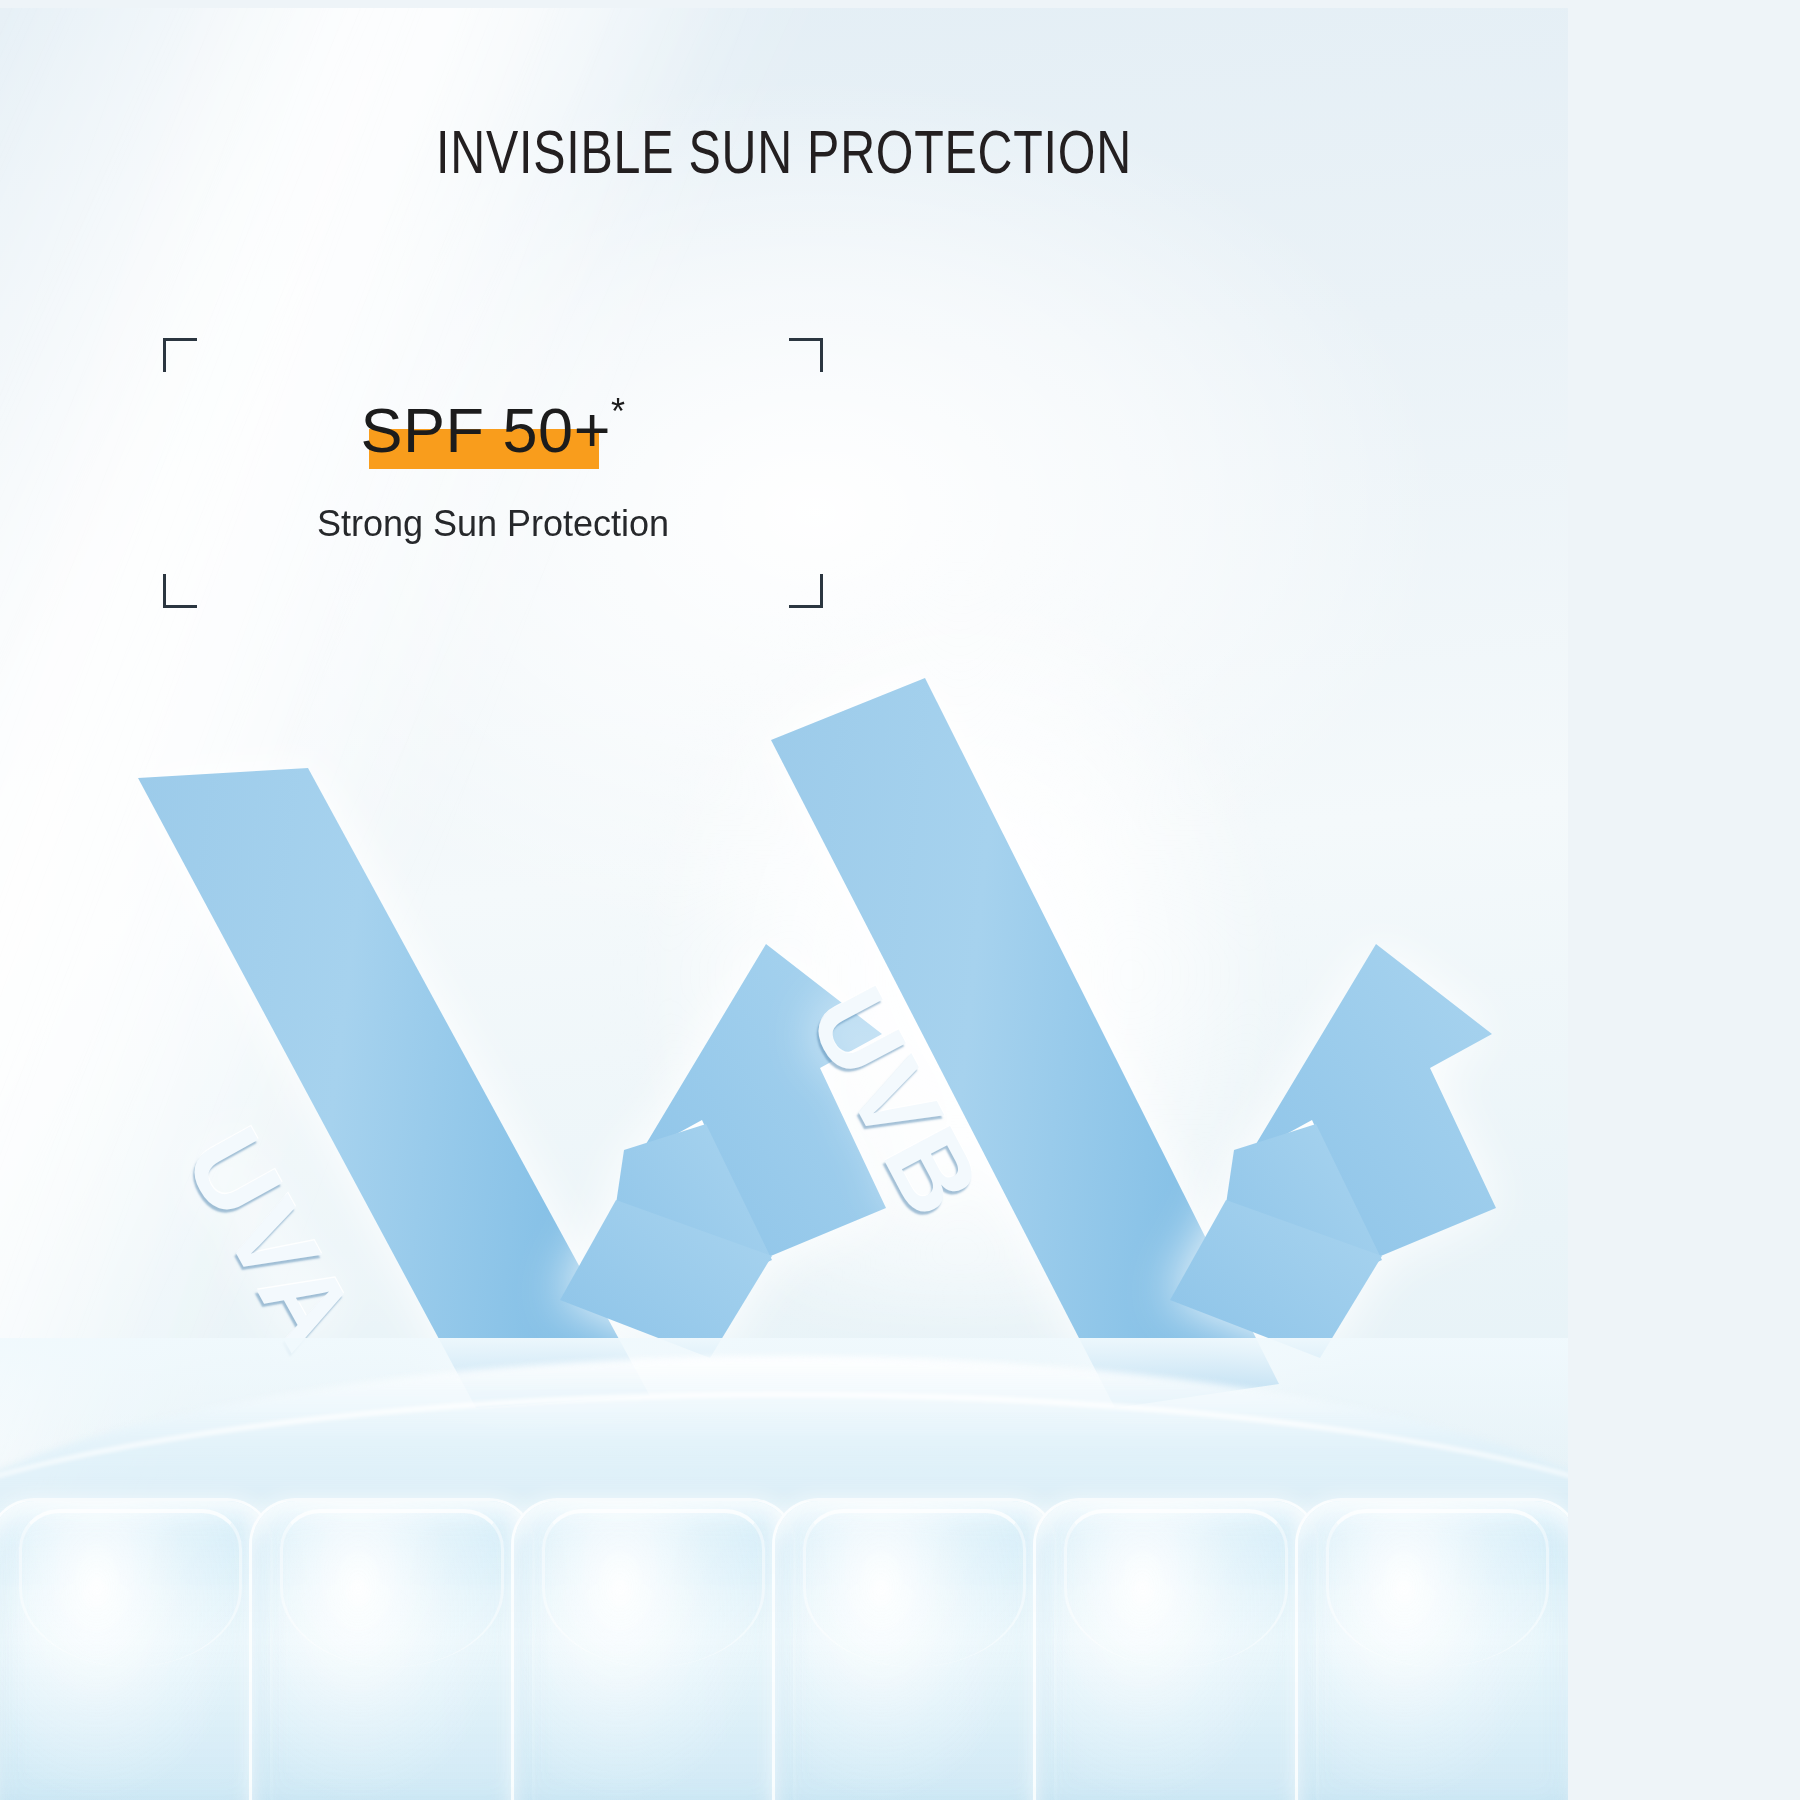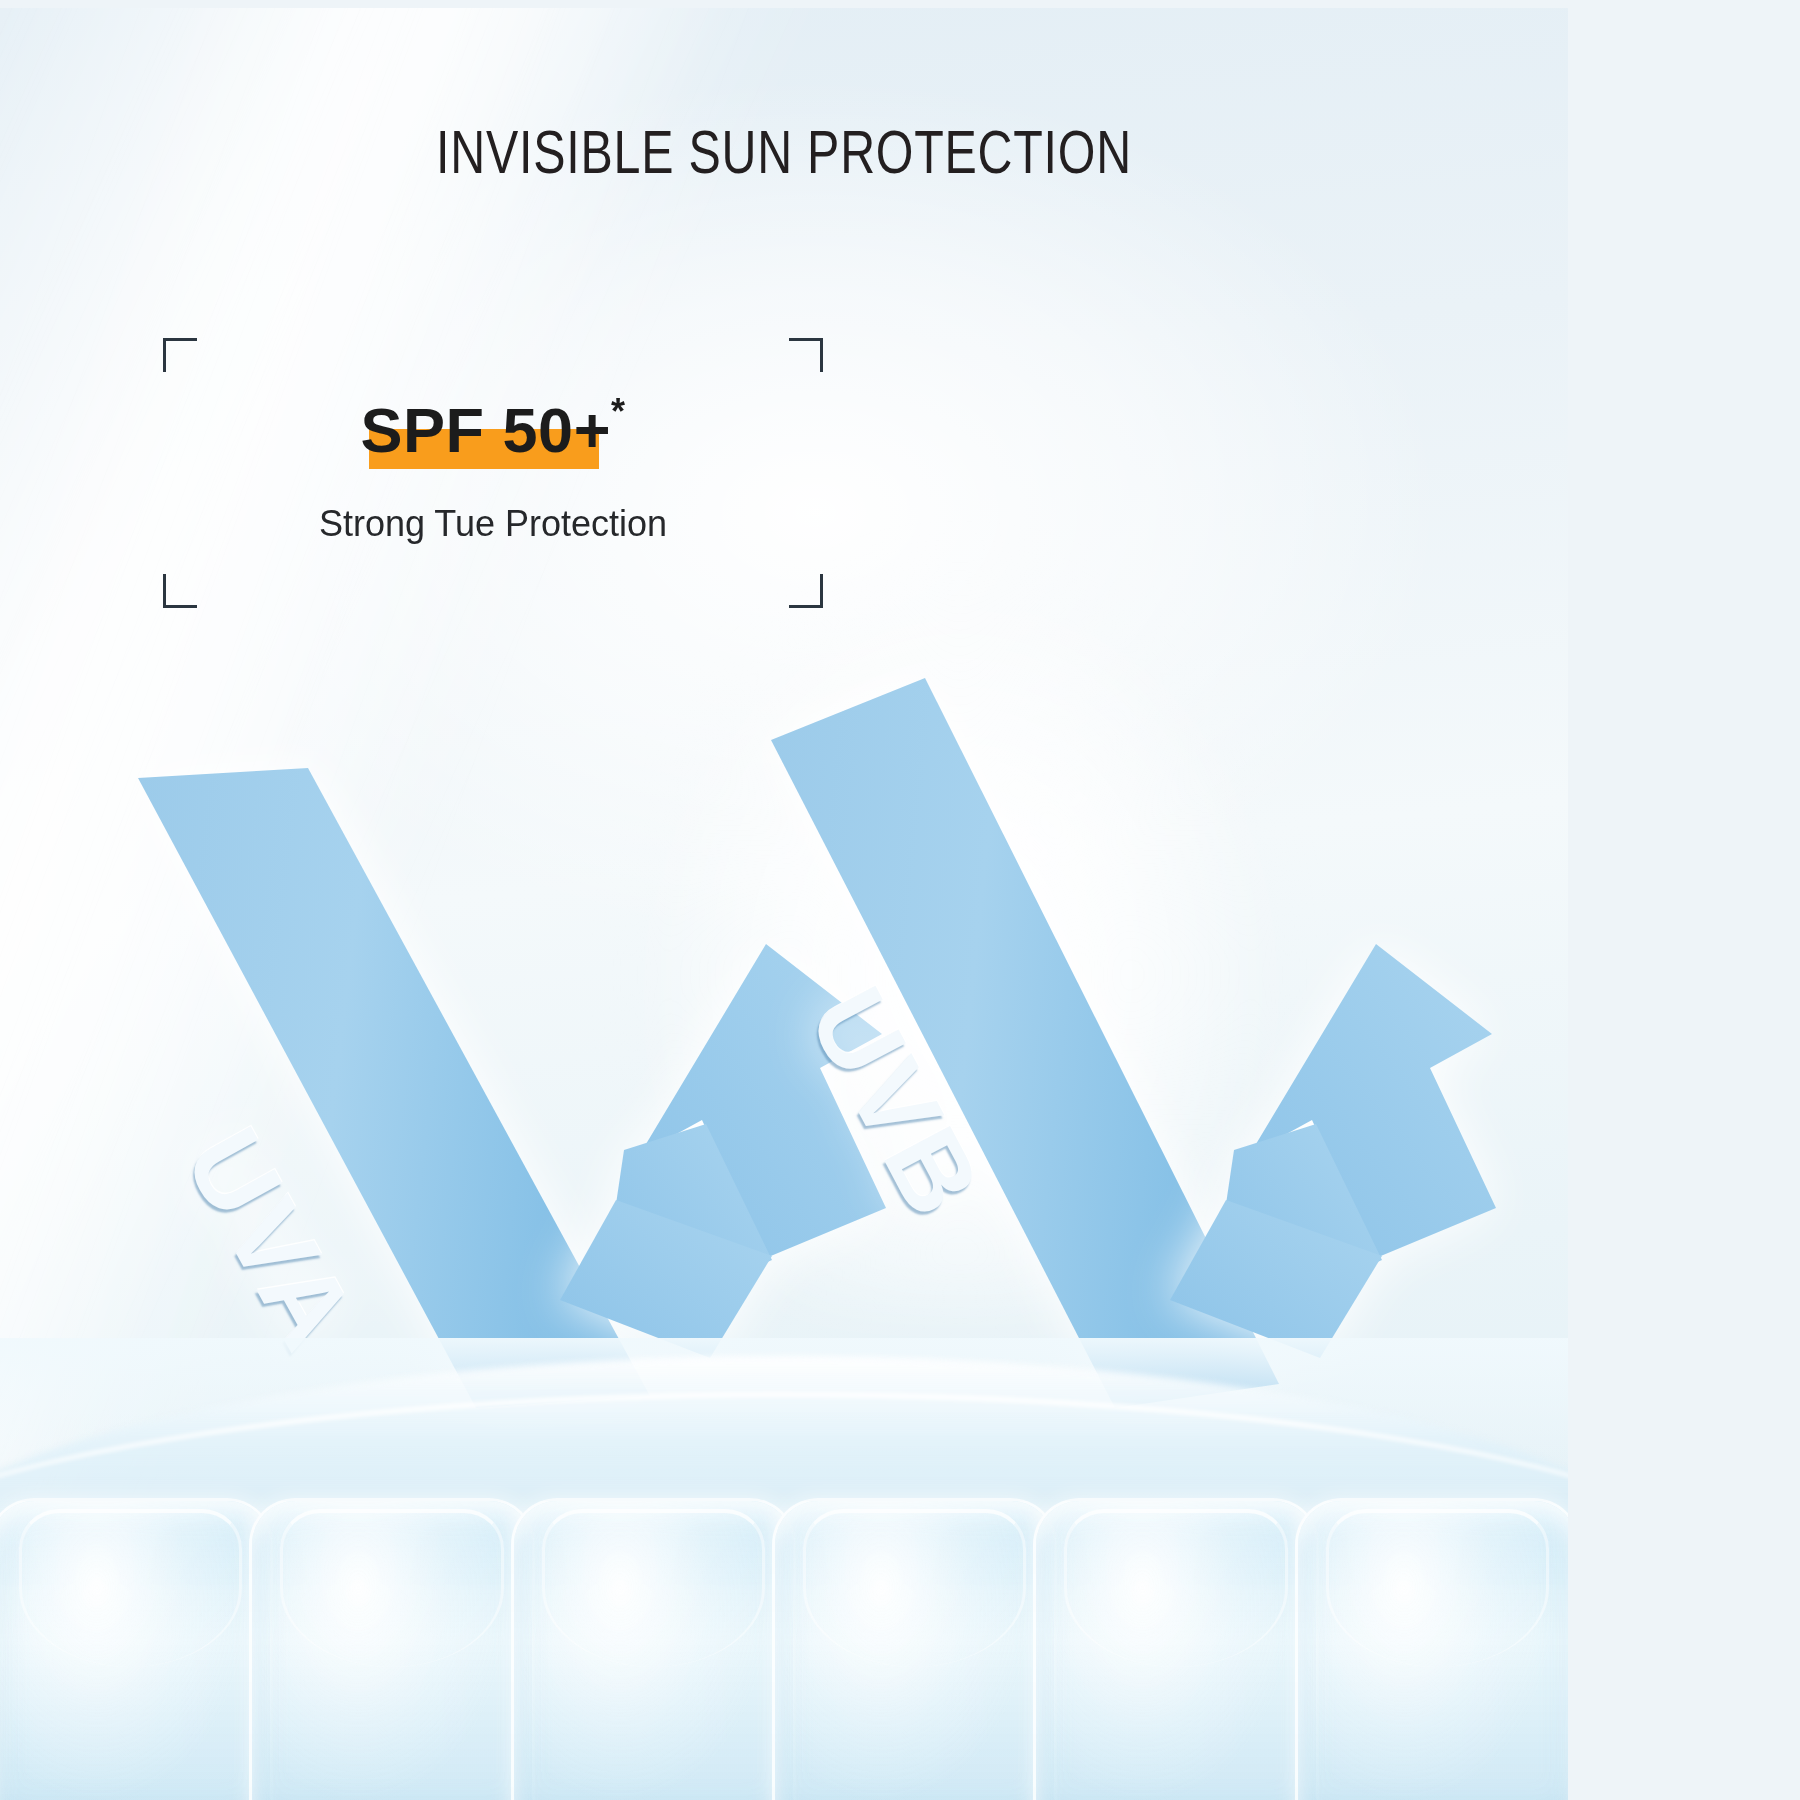--- a/index.html
+++ b/index.html
@@ -79,21 +79,21 @@
     position:absolute; left:0; right:0; top:0; bottom:0;
     display:flex; flex-direction:column; align-items:center; justify-content:center;
   }
 
   .headline-wrap { position:relative; display:inline-block; }
   .headline {
     position:relative;
     font-size:63px;
     color:#1c1c1c;
     letter-spacing:0.5px;
-    font-weight:700;
+    font-weight:400;
     white-space:nowrap;
     z-index:2;
     line-height:1.02;
   }
   .headline .star {
     font-size:36px;
     vertical-align:super;
     line-height:0;
     position:relative;
     top:-6px;
@@ -200,21 +200,21 @@
         <span class="corner tl"></span>
         <span class="corner tr"></span>
         <span class="corner bl"></span>
         <span class="corner br"></span>
       </div>
       <div class="badge-inner">
         <div class="headline-wrap">
           <span class="hl-bar"></span>
           <div class="headline"><span>SPF 50+</span><span class="star">*</span></div>
         </div>
-        <div class="sub">Strong Tue Protection</div>
+        <div class="sub">Strong Sun Protection</div>
       </div>
     </div>
 
 
   </div>
 
   <div class="rays">
 
     <div class="beam" style="left:120px; top:760px; width:560px; height:640px;">
       <svg width="560" height="640" viewBox="0 0 560 640">

